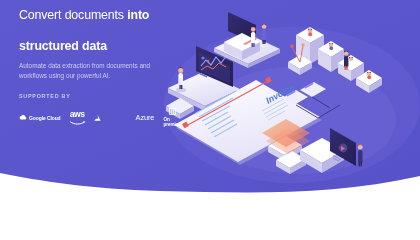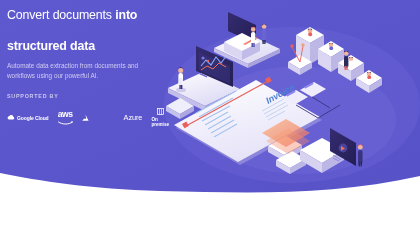--- a/index.html
+++ b/index.html
@@ -9,21 +9,21 @@
     background:#ffffff;
   }
   .hero{
     position:relative;width:420px;height:201px;overflow:hidden;
     background:#ffffff;
   }
   .hero-bg{
     position:absolute;left:0;top:0;width:420px;height:201px;
   }
   
-  .copy{position:absolute;left:7px;top:8px;width:160px;z-index:40;}
+  .copy{position:absolute;left:19px;top:8px;width:160px;z-index:40;}
   .headline{
     font-size:12.4px;line-height:14.6px;color:#ffffff;
     font-weight:400;letter-spacing:-0.15px;margin:0;
   }
   .headline .b{font-weight:700;}
   .headline .l2{font-weight:700;display:block;margin-top:16px;}
   .subhead{
     margin-top:8px;font-size:6.4px;line-height:9.6px;
     color:#cfccf1;font-weight:400;max-width:142px;
   }

